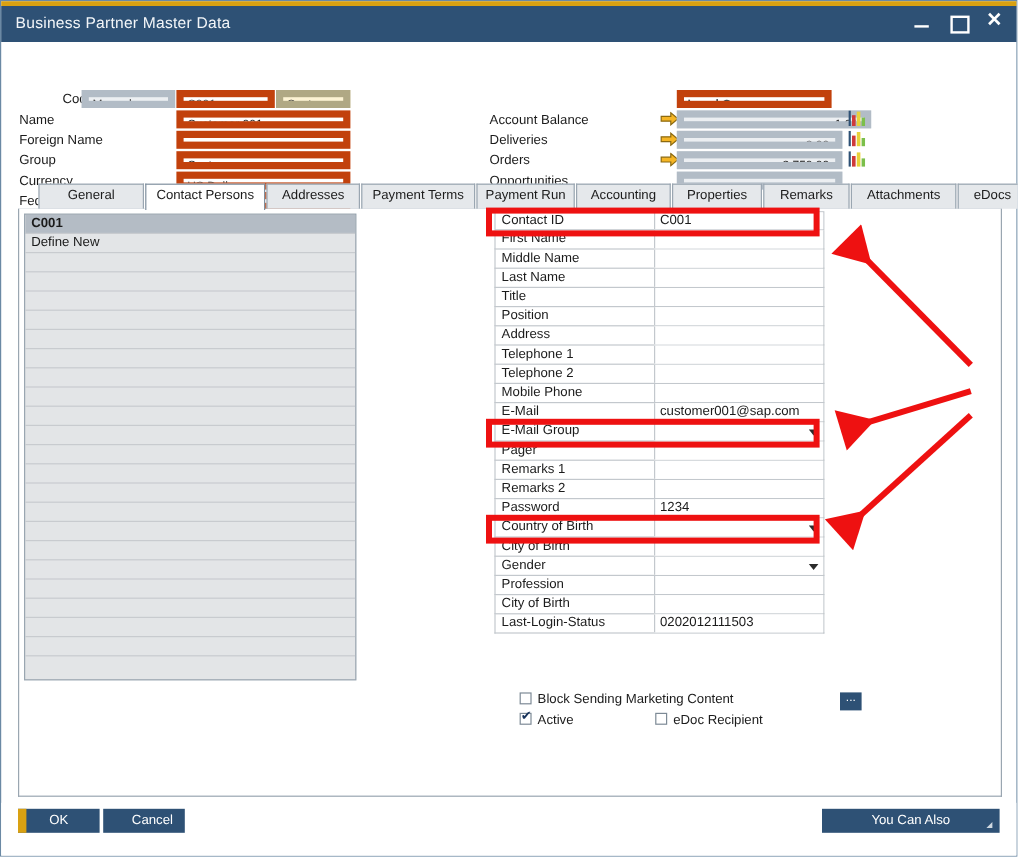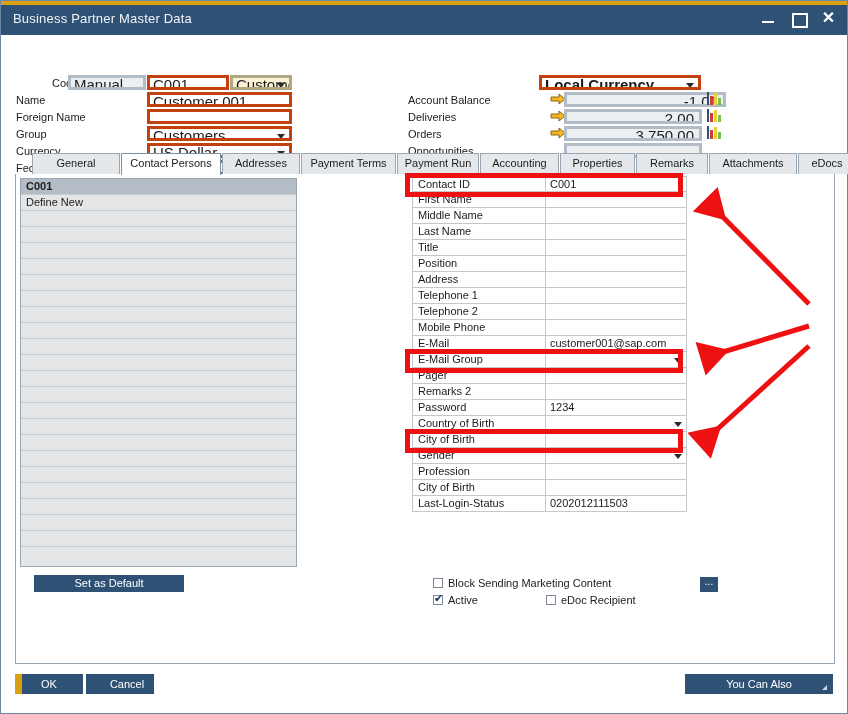--- a/index.html
+++ b/index.html
@@ -54,22 +54,22 @@
     font-weight: bold;
   }
 
   
   .hdr { position: absolute; left: 0; top: 34px; width: 100%; height: 96px; }
   .hlabel { position: absolute; font-size: 11px; color: #1b1b1b; white-space: nowrap; }
 
   .fld {
     position: absolute; height: 15px;
     background: #ffffff;
-    border: 3px solid #c2410c;
-    font-size: 15px;
+    border: 6px solid #c2410c;
+    font-size: 10px;
     padding: 0 3px;
     line-height: 13px;
     color: #1b1b1b;
     white-space: nowrap; overflow: hidden;
   }
   .fld.ro { background: #eceff2; border-color: #b2bcc6; }
   .fld.yellow { background: #fdf3d4; border-color: #b0a884; }
   .fld.num { text-align: right; padding-right: 5px; }
   .fld.combo::after {
     content: ""; position: absolute; right: 4px; top: 5px;
@@ -260,21 +260,21 @@
 
     <div class="hlabel" style="left:15px; top:93px;">Group</div>
     <div class="fld combo" style="left:146px; top:91px; width:145px;">Customers</div>
 
     <div class="hlabel" style="left:15px; top:110px;">Currency</div>
     <div class="fld combo" style="left:146px; top:108px; width:145px;">US Dollar</div>
 
     <div class="hlabel" style="left:15px; top:127px;">Federal Tax ID</div>
     <div class="fld" style="left:146px; top:125px; width:145px;"></div>
 
-    <div class="fld combo" style="left:538px; top:40px; width:162px;font-weight:bold;">Local Currency</div>
+    <div class="fld combo" style="left:563px; top:40px; width:129px;font-weight:bold;">Local Currency</div>
 
     <div class="hlabel" style="left:407px; top:59px;">Account Balance</div>
     <div class="arrow-ic" style="left:549px; top:58px;">
       <svg width="16" height="12" viewBox="0 0 16 12">
           <path d="M1 4h8V1l6 5-6 5V8H1z" fill="#f5b525" stroke="#8c6a10" stroke-width="1"></path>
         </svg>
     </div>
     <div class="fld ro num" style="left:563px; top:57px; width:162px;">-1.01</div>
     <div class="chart-ic" style="left:706px; top:57px;">
       <svg width="14" height="13" viewBox="0 0 14 13">
@@ -356,23 +356,20 @@
         <div class="list-row"></div>
         <div class="list-row"></div>
         <div class="list-row"></div>
         <div class="list-row"></div>
         <div class="list-row"></div>
         <div class="list-row"></div>
         <div class="list-row"></div>
         <div class="list-row"></div>
       </div>
 
-    <div class="btn-dark" id="set-default-btn">
-      <span>Set as Default</span>
-    </div>
 
     <div class="grid" id="contact-grid">
         <div class="grow">
           <div class="gl">Contact ID</div>
           <div class="gv">
             <span>C001</span>
           </div>
         </div>
         <div class="grow">
           <div class="gl">First Name</div>
@@ -435,20 +432,26 @@
           </div>
         </div>
         <div class="grow">
           <div class="gl">E-Mail Group</div>
           <div class="gv dd">
             <span></span>
           </div>
         </div>
         <div class="grow">
           <div class="gl">Pager</div>
+          <div class="gv">
+            <span></span>
+          </div>
+        </div>
+        <div class="grow">
+          <div class="gl">Remarks 1</div>
           <div class="gv">
             <span></span>
           </div>
         </div>
         <div class="grow">
           <div class="gl">Remarks 2</div>
           <div class="gv">
             <span></span>
           </div>
         </div>

